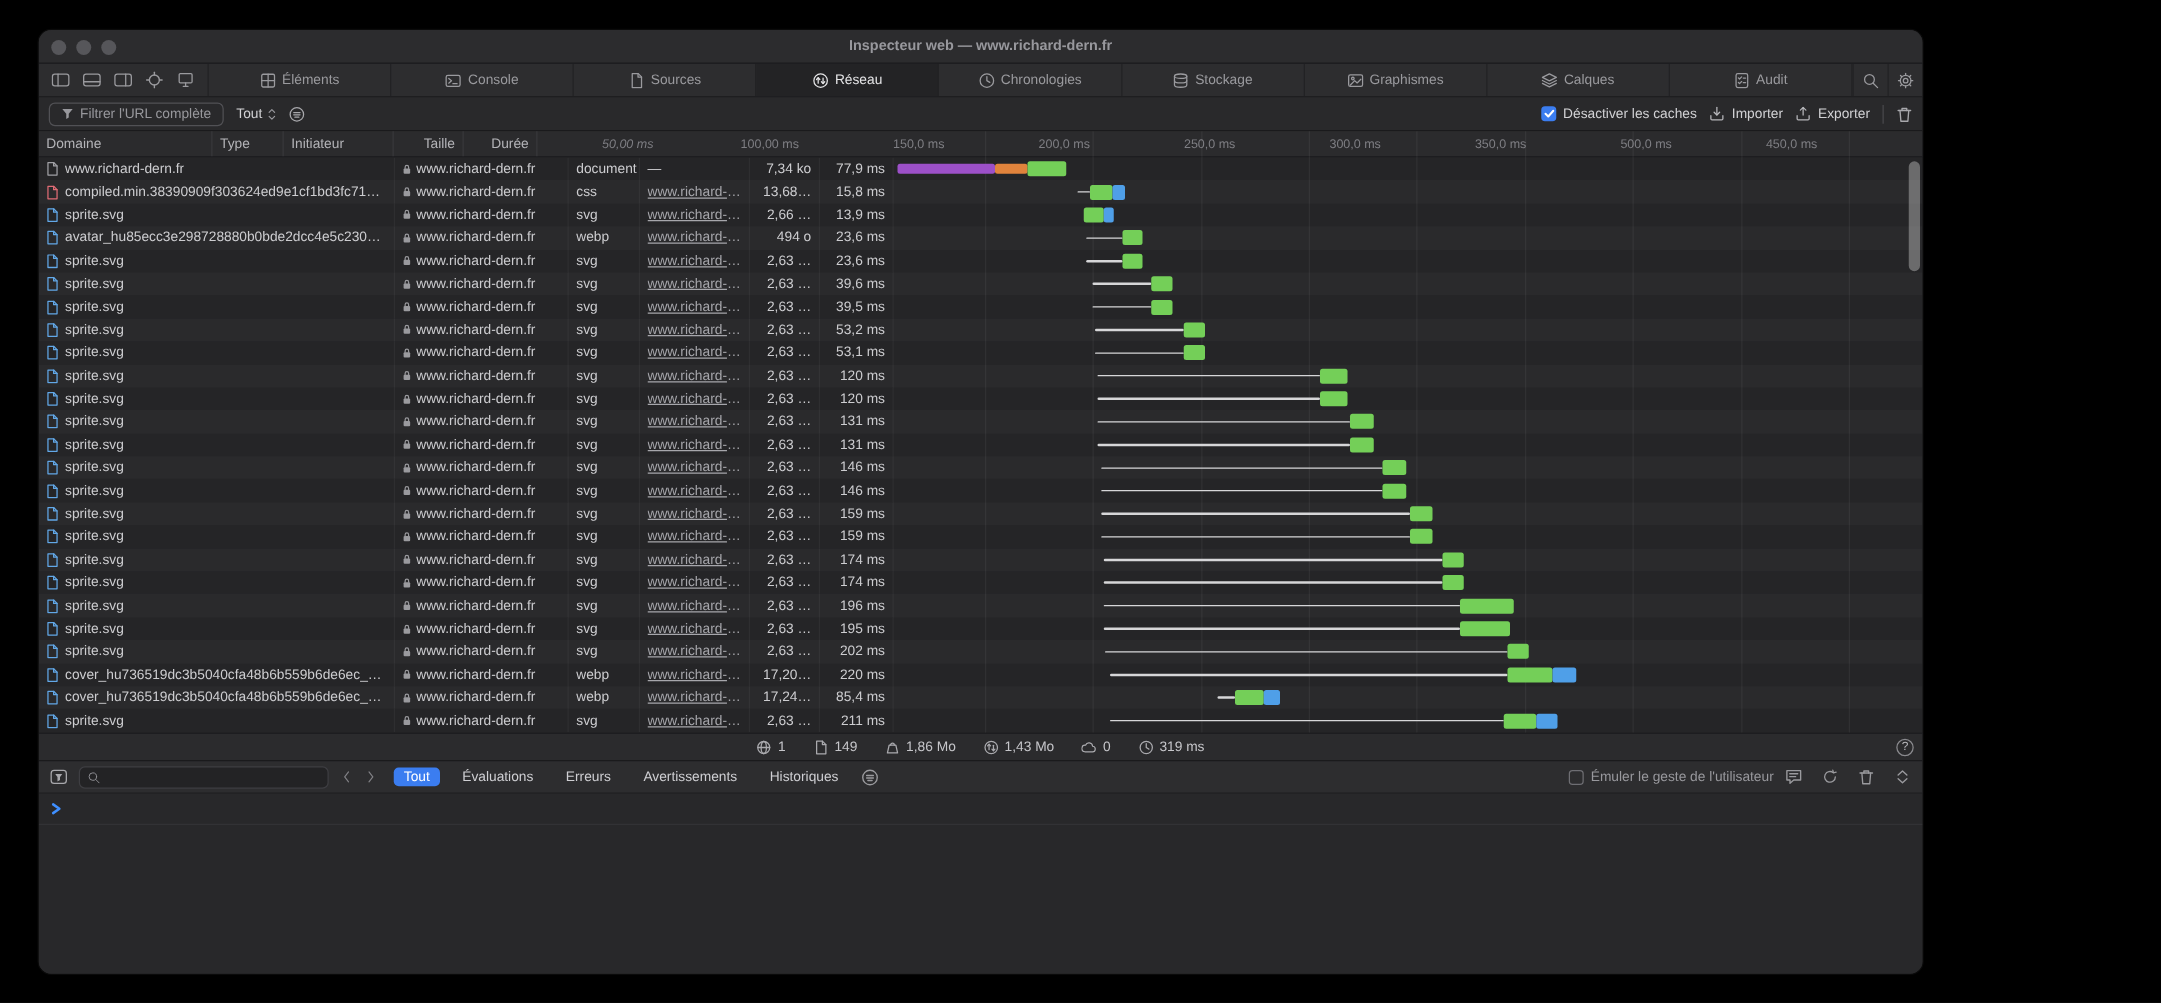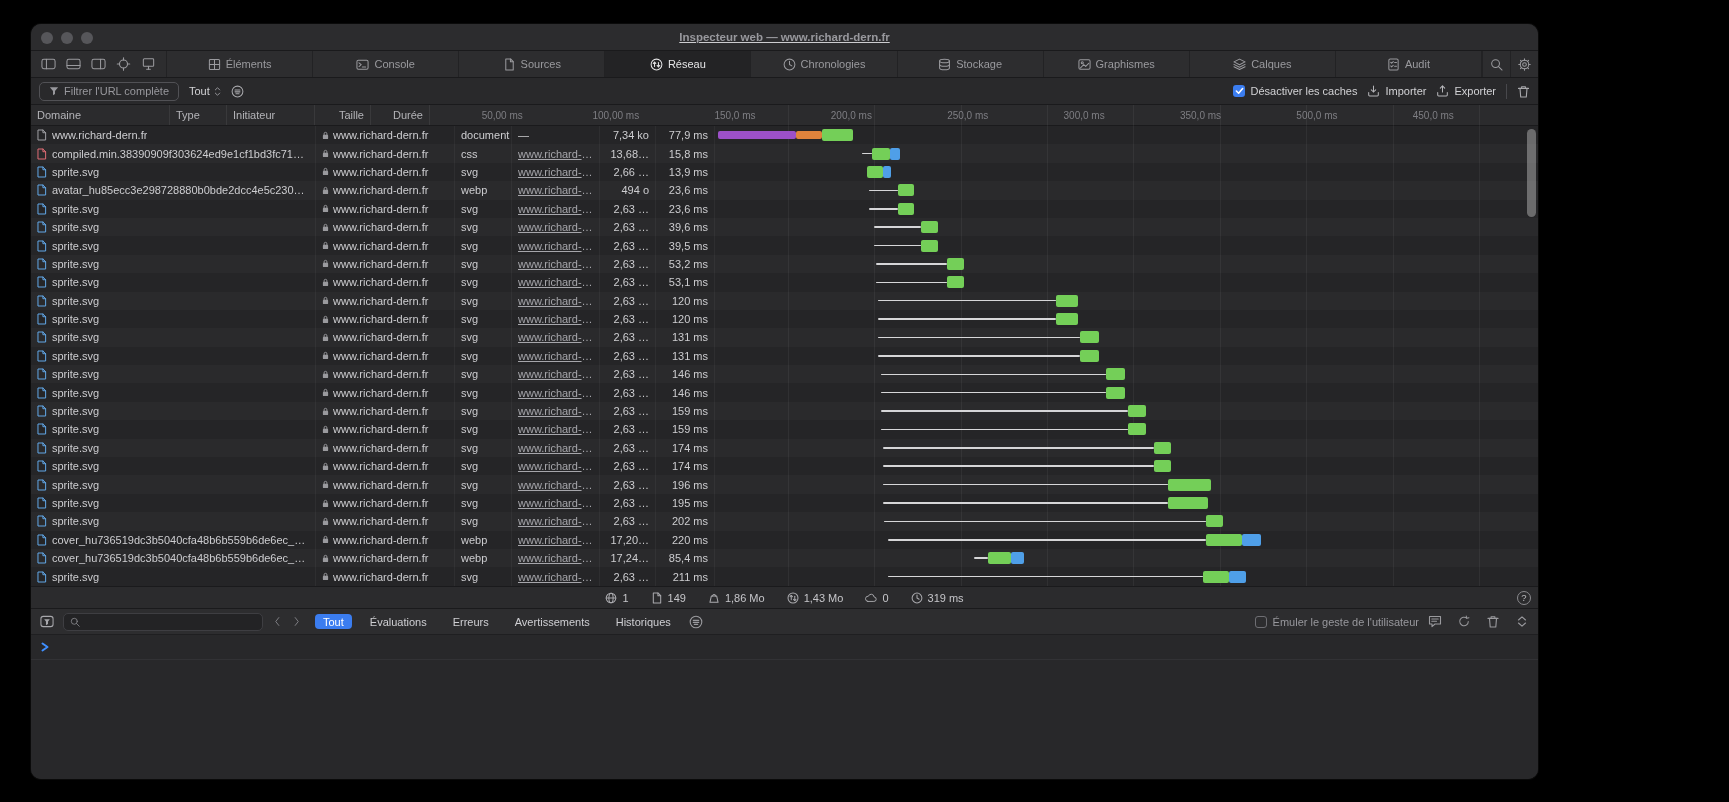--- a/index.html
+++ b/index.html
@@ -4,21 +4,21 @@
 <style>
 *{margin:0;padding:0;box-sizing:border-box;}
 html,body{width:1729px;height:802px;background:#000;overflow:hidden;
   font-family:"Liberation Sans","DejaVu Sans",sans-serif;}
 .window{position:absolute;left:31px;top:24px;width:1507px;height:755px;background:#29292b;
   border-radius:10px;overflow:hidden;display:flex;flex-direction:column;
   box-shadow:0 0 0 1px #0a0a0a,0 25px 60px rgba(0,0,0,.7);font-size:11px;color:#cdcdd0;}
 .ic{display:block;fill:none;stroke:currentColor;stroke-width:1.1;stroke-linecap:round;stroke-linejoin:round;width:13px;height:13px;}
 .iw{display:flex;align-items:center;justify-content:center;}
 
-.titlebar{height:27px;flex:none;background:#2c2c2e;border-bottom:1px solid #1a1a1c;position:relative;text-decoration:underline;}
+.titlebar{height:27px;flex:none;background:#2c2c2e;border-bottom:1px solid #1a1a1c;position:relative;}
 .traffic{position:absolute;left:10px;top:7.5px;display:flex;gap:8px;}
 .tl{width:12px;height:12px;border-radius:50%;background:#56565a;}
 .title{text-align:center;line-height:26px;color:#98989d;font-weight:700;font-size:11.5px;}
 
 .tabbar{height:27px;flex:none;display:flex;background:#2d2d2f;border-bottom:1px solid #1a1a1c;color:#9a9a9e;}
 .side-icons{display:flex;align-items:center;gap:10px;padding:0 10px;border-right:1px solid #222224;}
 .side-icons .ic{width:15px;height:14px;}
 .tabs{flex:1;display:flex;}
 .tab{flex:1;display:flex;align-items:center;justify-content:center;gap:5px;border-right:1px solid #222224;cursor:default;overflow:hidden;}
 .tab.sel{background:#232325;color:#e4e4e6;align-items:center;}
@@ -306,21 +306,21 @@
   </div>
 
   <div class="ntable">
     <div class="thead">
       <div class="hc w-dom">Domaine</div>
       <div class="hc w-type">Type</div>
       <div class="hc w-init">Initiateur</div>
       <div class="hc w-size r">Taille</div>
       <div class="hc w-dur r">Durée</div>
       <div class="hc wfh">
-          <span class="tlab" style="left: 8.824%;">50,00 ms</span>
+          <span class="tlab" style="left: 8.824%; font-style: italic;">50,00 ms</span>
           <span class="tlab" style="left: 19.328%;">100,00 ms</span>
           <span class="tlab" style="left: 29.832%;">150,0 ms</span>
           <span class="tlab" style="left: 40.336%;">200,0 ms</span>
           <span class="tlab" style="left: 50.84%;">250,0 ms</span>
           <span class="tlab" style="left: 61.345%;">300,0 ms</span>
           <span class="tlab" style="left: 71.849%;">350,0 ms</span>
           <span class="tlab" style="left: 82.353%;">500,0 ms</span>
           <span class="tlab" style="left: 92.857%;">450,0 ms</span>
         </div>
     </div>

